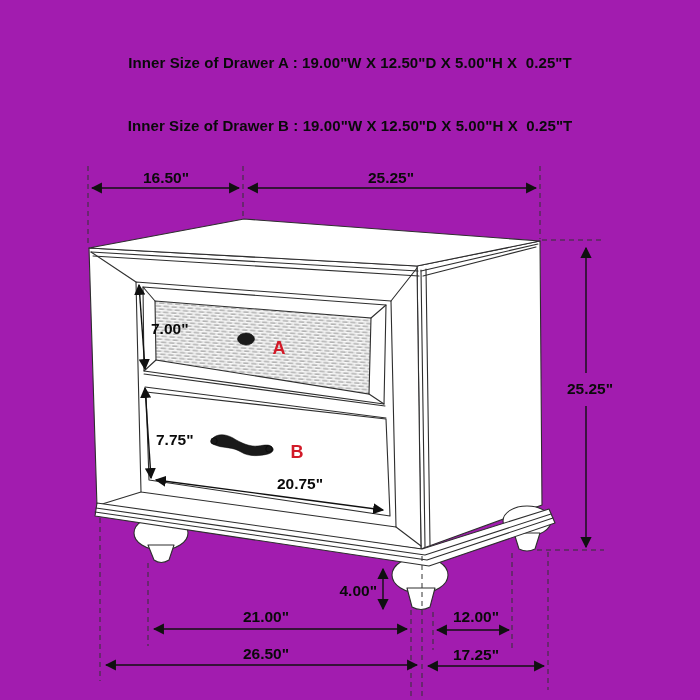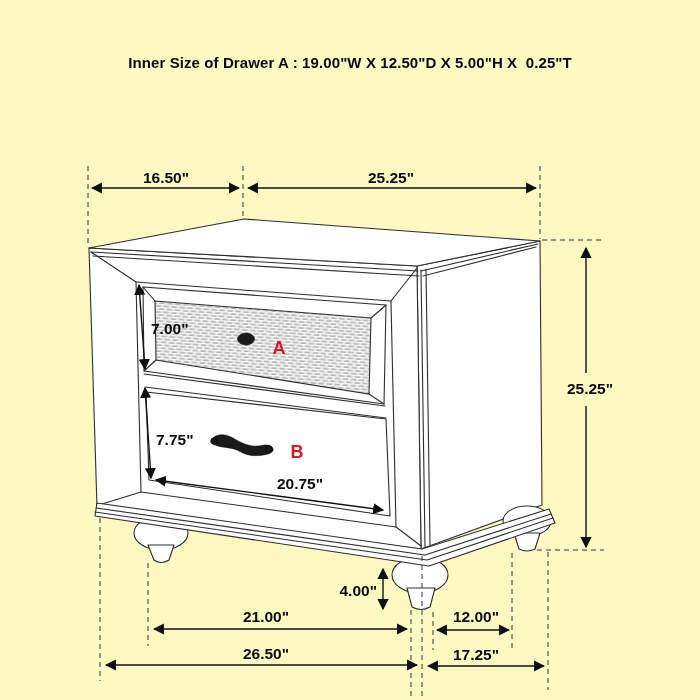--- a/index.html
+++ b/index.html
@@ -1,36 +1,37 @@
 <!DOCTYPE html>
 <html><head>
 <meta charset="utf-8">
 <style>
   html,body{margin:0;padding:0;background:#ffffff;}
-  .stage{position:relative;width:700px;height:700px;background:#fef9c3;overflow:hidden;
+  .stage{position:relative;width:700px;height:700px;background:#a21caf;overflow:hidden;
          font-family:"Liberation Sans",sans-serif;}
   .hdr{position:absolute;top:10px;left:0;width:700px;text-align:center;
        font-weight:bold;font-size:15px;line-height:21px;color:#0a0a0a;
        white-space:pre;letter-spacing:0.1px;}
   svg{position:absolute;top:0;left:0;}
   .ln{stroke:#2e2e2e;stroke-width:1.1;fill:none;stroke-linejoin:round;stroke-linecap:round;}
   .fw{stroke:#2e2e2e;stroke-width:1.1;fill:#ffffff;stroke-linejoin:round;}
   .dash{stroke:#333333;stroke-width:1;fill:none;stroke-dasharray:5 4;}
   .dim{stroke:#101010;stroke-width:1.4;fill:none;}
   .dimtxt{font-family:"Liberation Sans",sans-serif;font-weight:bold;font-size:15.5px;fill:#0a0a0a;}
   .redtxt{font-family:"Liberation Sans",sans-serif;font-weight:bold;font-size:18px;}
   .dark{fill:#1a1a1a;stroke:#000;stroke-width:0.5;}
 </style>
 </head>
 <body>
 
 <div class="stage">
 
   <div class="hdr">
     <div>Inner Size of Drawer A : 19.00"W X 12.50"D X 5.00"H X  0.25"T</div>
+    <div>Inner Size of Drawer B : 19.00"W X 12.50"D X 5.00"H X  0.25"T</div>
   </div>
 
   <svg width="700" height="700" viewBox="0 0 700 700">
     <defs>
       <marker id="ah" viewBox="0 0 9 9" refX="8" refY="4.5" markerWidth="8" markerHeight="8" orient="auto">
         <path d="M0,0 L9,4.5 L0,9 Z" fill="#101010"></path>
       </marker>
       <pattern id="weave" width="8" height="6" patternUnits="userSpaceOnUse" patternTransform="rotate(4 260 350)">
         <rect width="8" height="6" fill="#fcfcfc"></rect>
         <path d="M0.5,1.2 h5.4 M4.2,4.2 h5.4 M-3.8,4.2 h5.4" stroke="#9a9a9a" stroke-width="1.3" fill="none"></path>

